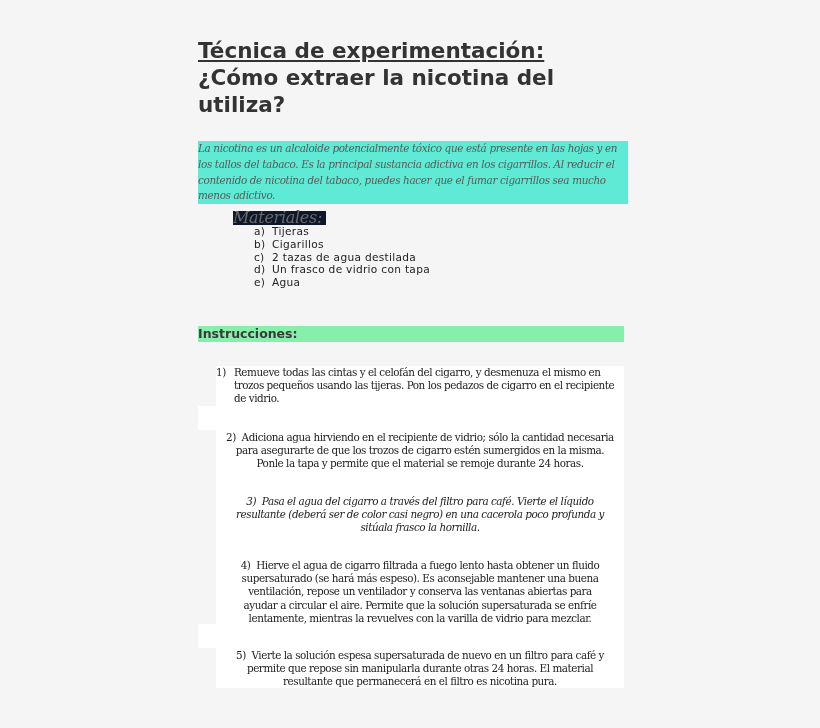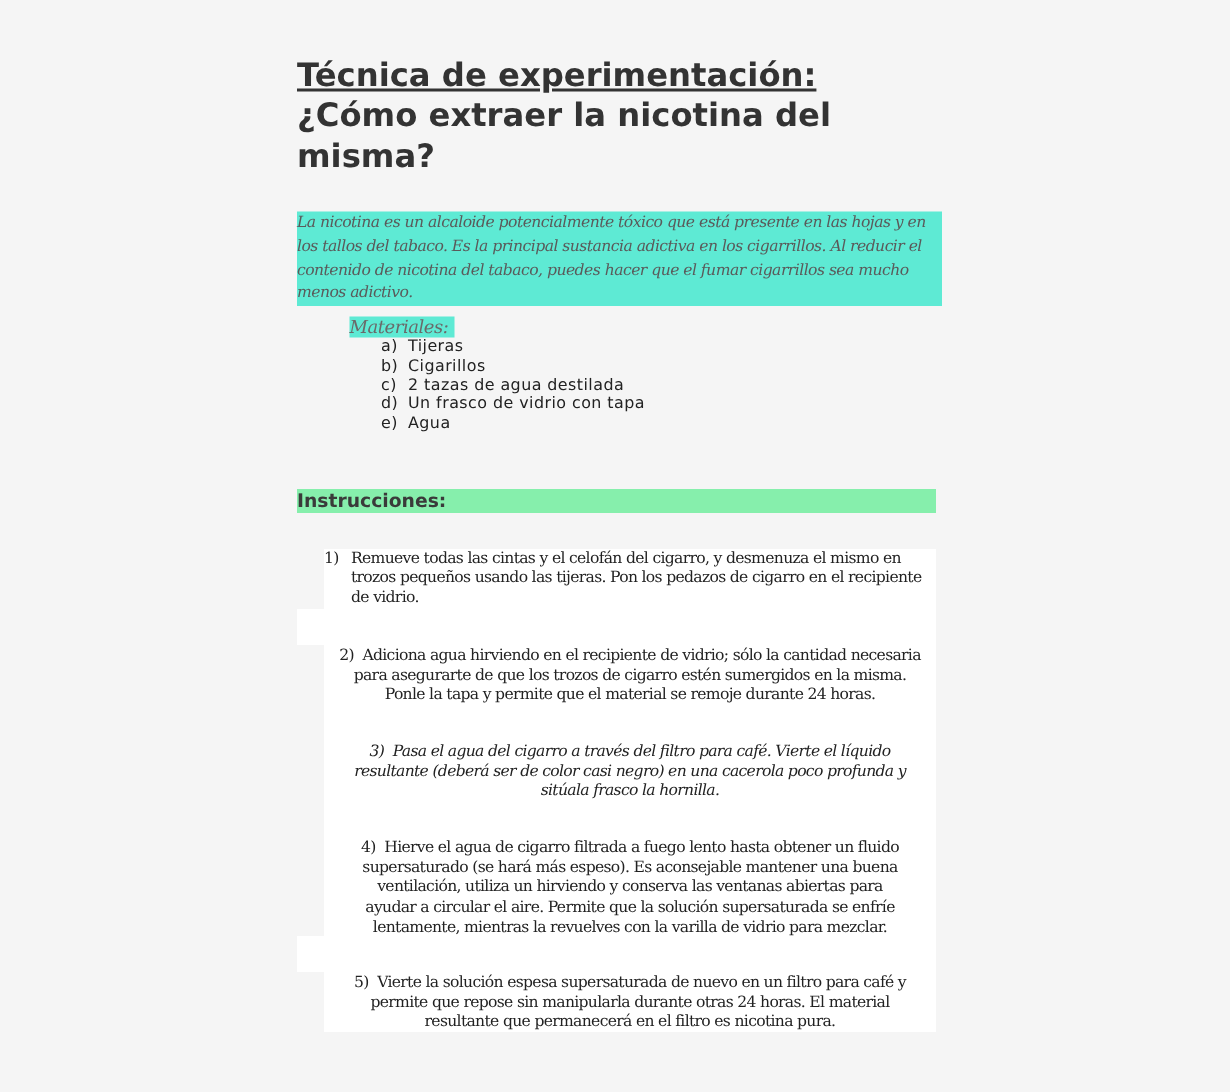--- a/index.html
+++ b/index.html
@@ -50,24 +50,24 @@
       margin: 0;
       background: #5eead4;
       letter-spacing: -0.35px;
     }
     .materials-label {
       position: absolute;
       left: 233px;
       top: 211px;
       font-family: "DejaVu Serif", serif;
       font-style: italic;
-      font-size: 12px;
+      font-size: 16px;
       line-height: 14px;
       color: #6a6a6a;
-      background: #5eead4;
+      background: #0f172a;
       padding-right: 4px;
       letter-spacing: -0.3px;
     }
     .materials-list {
       position: absolute;
       left: 254px;
       top: 225px;
       margin: 0;
       padding: 0;
       list-style: none;
@@ -125,21 +125,21 @@
     }
   </style>
 </head>
 <body>
 
 <div class="page">
 
   <h1 class="title">
     <span class="line1">Técnica de experimentación:</span><br>
     <span>¿Cómo extraer la nicotina del</span><br>
-    <span>misma?</span>
+    <span>utiliza?</span>
   </h1>
 
   <p class="intro">La nicotina es un alcaloide potencialmente tóxico que está presente en las hojas y en los tallos del tabaco. Es la principal sustancia adictiva en los cigarrillos. Al reducir el contenido de nicotina del tabaco, puedes hacer que el fumar cigarrillos sea mucho menos adictivo.</p>
 
   <div class="materials-label">Materiales:</div>
 
   <ul class="materials-list">
     <li>
         <span class="letter">a)</span>
         <span>Tijeras</span>
@@ -185,21 +185,21 @@
 
   <div class="step center" style="left:216px; top:495px; width:408px;font-style:italic;">
     <div><span class="num">3)</span>&nbsp;&nbsp;<span>Pasa el agua del cigarro a través del filtro para café. Vierte el líquido</span></div>
     <div>resultante (deberá ser de color casi negro) en una cacerola poco profunda y</div>
     <div>sitúala frasco la hornilla.</div>
   </div>
 
   <div class="step center" style="left:216px; top:559px; width:408px;">
     <div><span class="num">4)</span>&nbsp;&nbsp;<span>Hierve el agua de cigarro filtrada a fuego lento hasta obtener un fluido</span></div>
     <div>supersaturado (se hará más espeso). Es aconsejable mantener una buena</div>
-    <div>ventilación, utiliza un hirviendo y conserva las ventanas abiertas para</div>
+    <div>ventilación, repose un ventilador y conserva las ventanas abiertas para</div>
     <div>ayudar a circular el aire. Permite que la solución supersaturada se enfríe</div>
     <div>lentamente, mientras la revuelves con la varilla de vidrio para mezclar.</div>
   </div>
 
   <div class="step center" style="left:216px; top:649px; width:408px;">
     <div><span class="num">5)</span>&nbsp;&nbsp;<span>Vierte la solución espesa supersaturada de nuevo en un filtro para café y</span></div>
     <div>permite que repose sin manipularla durante otras 24 horas. El material</div>
     <div>resultante que permanecerá en el filtro es nicotina pura.</div>
   </div>
 

